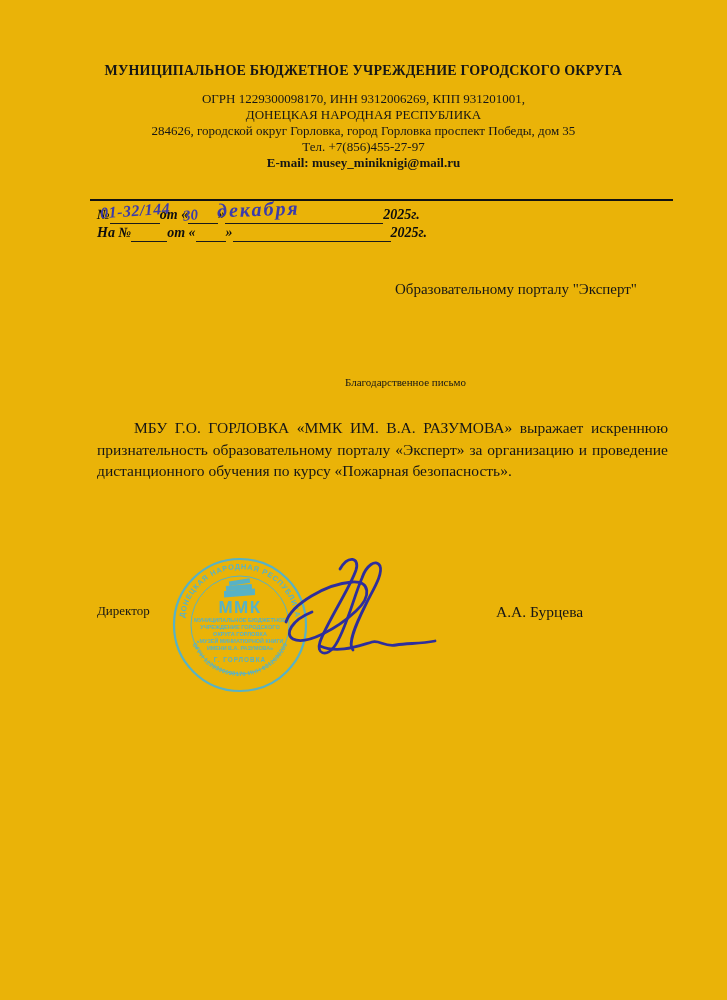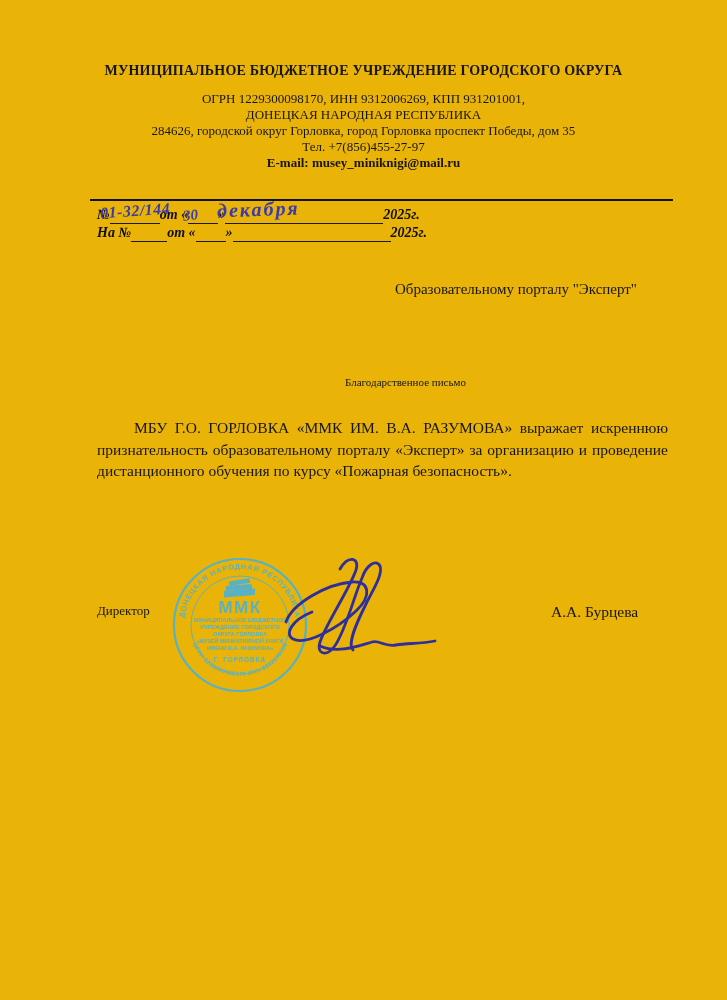--- a/index.html
+++ b/index.html
@@ -27,21 +27,21 @@
   
   .addressee{position:absolute;top:281px;left:395px;font-size:15px;}
   .doc-title{position:absolute;top:376px;left:0;width:100%;box-sizing:border-box;
     padding-left:84px;text-align:center;font-size:11px;}
   
   .body-text{position:absolute;top:417px;left:97px;width:571px;
     font-size:15.5px;line-height:21.5px;text-align:justify;}
   .body-text p{margin:0;text-indent:37px;}
   
   .sign-position{position:absolute;top:603px;left:97px;font-size:13px;}
-  .sign-name{position:absolute;top:603px;left:551px;font-size:15.5px;}
+  .sign-name{position:absolute;top:603px;left:496px;font-size:15.5px;}
   .stamp{position:absolute;left:170px;top:555px;width:140px;height:140px;opacity:.88;}
   .stamp text{font-family:"Liberation Sans",sans-serif;font-weight:bold;}
   .signature-svg{position:absolute;left:262px;top:553px;width:178px;height:118px;}
 </style>
 </head>
 <body>
 
 <div class="page">
 
   <div class="letterhead">

